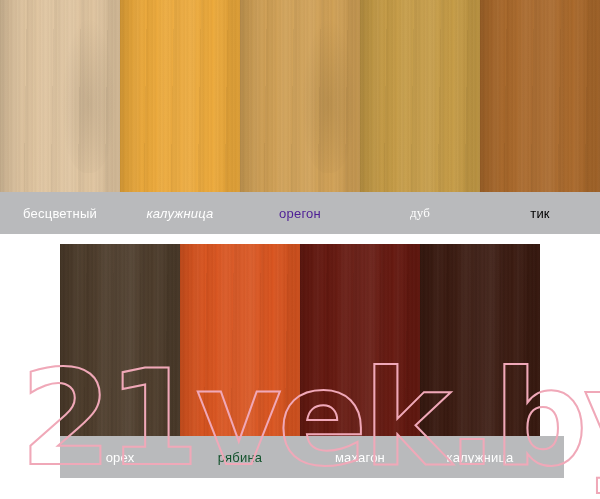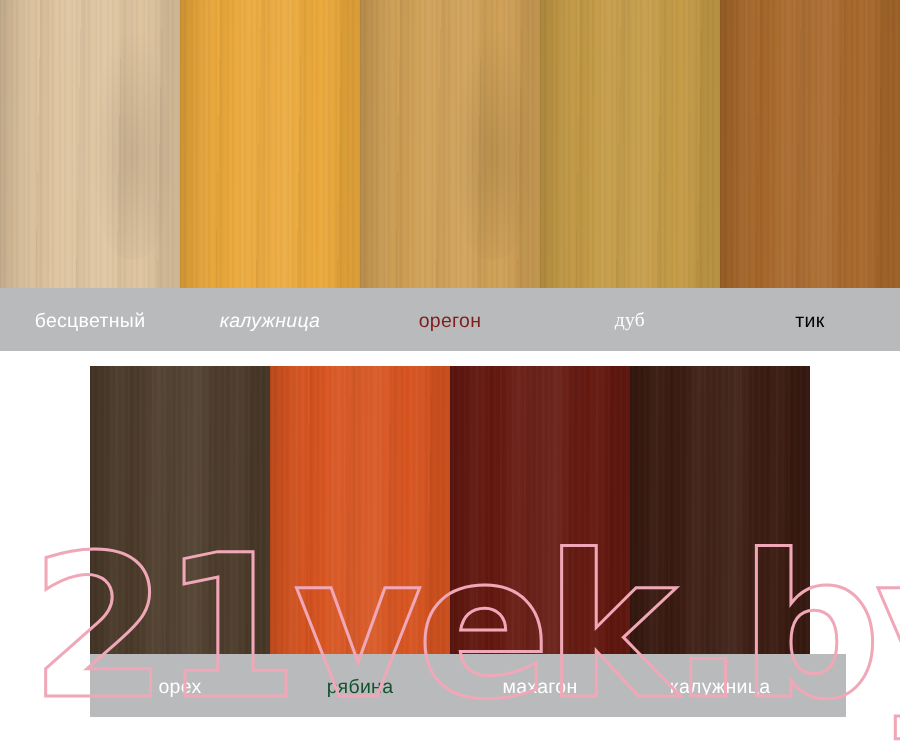--- a/index.html
+++ b/index.html
@@ -187,21 +187,21 @@
       </div>
       <div class="swatch" style="background-color: rgb(169, 104, 42);">
         <div class="grain"></div>
         <div class="grain2"></div>
         <div class="shade"></div>
       </div>
     </div>
     <div class="label-bar" style="background-color: rgb(185, 186, 188);">
       <div class="label" style="color: rgb(255, 255, 255);">бесцветный</div>
       <div class="label" style="color: rgb(255, 255, 255); font-style: italic;">калужница</div>
-      <div class="label" style="color: #7f1d1d;">орегон</div>
+      <div class="label" style="color: #4c1d95;">орегон</div>
       <div class="label" style="color: rgb(255, 255, 255); font-family: Liberation Serif, serif;">дуб</div>
       <div class="label" style="color: #000000;">тик</div>
     </div>
   </div>
 
   <div class="row row-bottom">
     <div class="swatch-strip">
       <div class="swatch" style="background-color: rgb(76, 59, 42);">
         <div class="grain"></div>
         <div class="grain2"></div>

